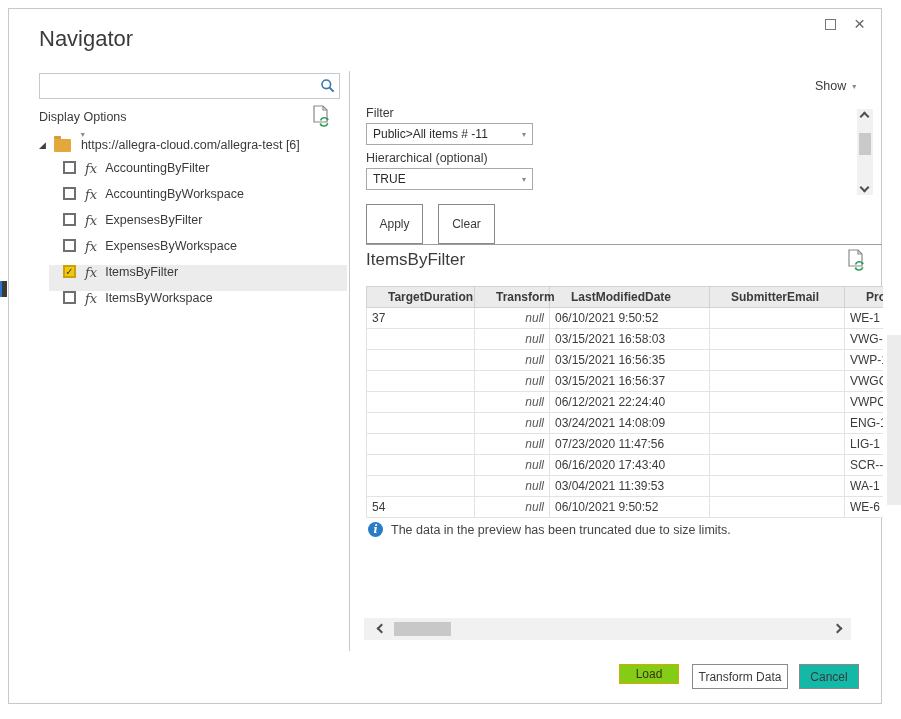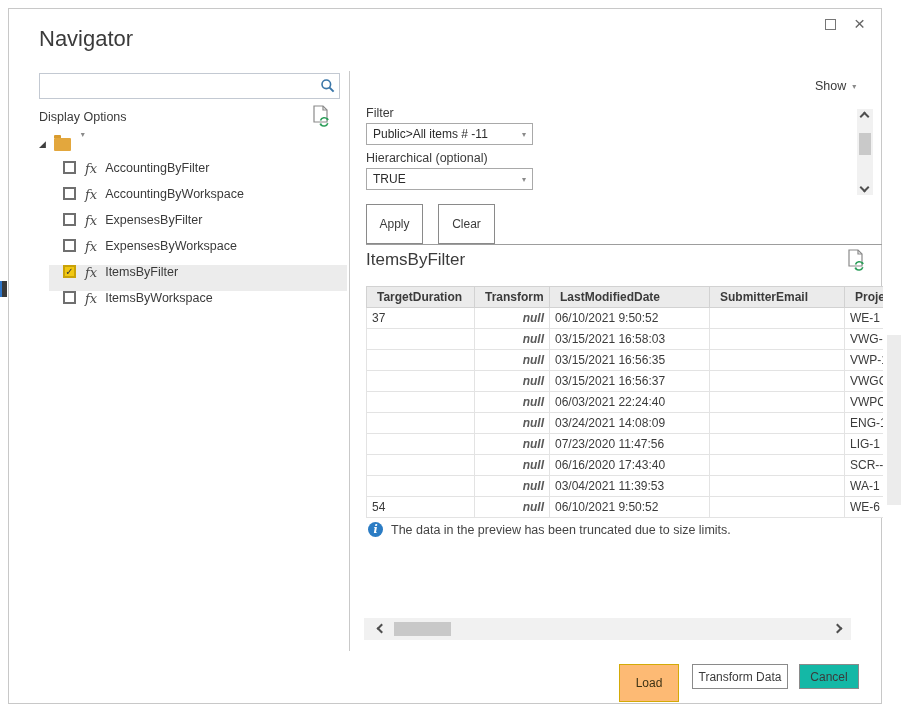--- a/index.html
+++ b/index.html
@@ -67,40 +67,40 @@
   .vthumb { position:absolute; left:2px; top:24px; width:12px; height:22px; background:#c9c9c9; }
 
   .hsep { position:absolute; left:357px; top:235px; width:516px; height:1px; background:#9d9d9d; }
 
   .preview-title { position:absolute; left:357px; top:241px; font-size:17px; color:#3b3b3b; font-weight:400; }
 
   
   .tbl-wrap { position:absolute; left:357px; top:277px; width:517px; height:232px; overflow:hidden; }
   table.preview { border-collapse:collapse; table-layout:fixed; width:598px; background:#fff; }
   table.preview th { background:#ebebeb; font-size:12px; font-weight:bold; color:#3b3b3b; text-align:left;
-                     height:21px; padding:0 10px; border:1px solid #d2d2d2; }
+                     height:21px; padding:0 21px; border:1px solid #d2d2d2; }
   table.preview td { font-size:12px; color:#3b3b3b; height:21px; padding:0 5px;
                      border:1px solid #e3e3e3; background:#fff; white-space:nowrap; overflow:hidden; }
-  table.preview td.null-val { font-style:italic; color:#5a5a5a; text-align:right;font-weight:bold; }
+  table.preview td.null-val { font-style:italic; color:#5a5a5a; text-align:right; }
 
   
   .info-row { position:absolute; left:359px; top:513px; display:flex; align-items:center; gap:8px; }
   .info-icon { width:15px; height:15px; border-radius:50%; background:#2b7cc4; color:#fff;
                font-family:"DejaVu Serif",serif; font-style:italic; font-size:11px; font-weight:bold;
                display:flex; align-items:center; justify-content:center; }
   .info-text { font-size:12.5px; color:#444; }
 
   
   .hscroll { position:absolute; left:355px; top:609px; width:487px; height:22px; background:#f1f1f1; }
   .hscroll .chev-left { position:absolute; left:14px; top:7px; transform:rotate(-45deg); }
   .hscroll .chev-right { position:absolute; right:10px; top:7px; transform:rotate(135deg); }
   .hthumb { position:absolute; left:30px; top:4px; width:57px; height:14px; background:#c8c8c8; }
 
   
-  .btn-load { position:absolute; left:610px; top:655px; width:60px; height:38px; background:#fdba74;
+  .btn-load { position:absolute; left:610px; top:655px; width:60px; height:20px; background:#84cc16;
               border:1px solid #d3aa08; font-size:12px; color:#3d3214; display:flex; align-items:center; justify-content:center; }
   .btn-transform { position:absolute; left:683px; top:655px; width:96px; height:25px; background:#fff;
               border:1px solid #8a8a8a; font-size:12px; color:#3b3b3b; display:flex; align-items:center; justify-content:center; }
   .btn-cancel { position:absolute; left:790px; top:655px; width:60px; height:25px; background:#14b8a6;
               border:1px solid #8a8a8a; font-size:12px; color:#3b3b3b; display:flex; align-items:center; justify-content:center; }
 
   
   .bg-strip-right { position:absolute; left:887px; top:335px; width:14px; height:170px; background:#ececec; }
   .edge-artifact { position:absolute; left:0; top:281px; width:7px; height:16px;
                    background:linear-gradient(to right,#2e75c8 0 2px,#3a3a3a 2px 100%); }
@@ -142,20 +142,21 @@
       <path d="M9.5 15.5 a4 4 0 0 1 7 -1.2" fill="none" stroke="#2e9e5b" stroke-width="1.6"></path>
       <path d="M17.5 14 l-1 .6 -.3-1.4" fill="none" stroke="#2e9e5b" stroke-width="1.4"></path>
       <path d="M16.8 18.2 a4 4 0 0 1 -7 1.2" fill="none" stroke="#2e9e5b" stroke-width="1.6"></path>
       <path d="M8.8 19.6 l1-.6 .3 1.4" fill="none" stroke="#2e9e5b" stroke-width="1.4"></path>
     </svg>
   </div>
 
   <div class="tree-root">
     <span class="tri-expanded">◢</span>
     <span class="folder"></span>
+    <span class="tree-root-label">https://allegra-cloud.com/allegra-test [6]</span>
   </div>
 
   <div class="tree-items" id="tree-items">
       <div class="tree-row">
         <span class="cb"></span>
         <span class="fx">fx</span>
         <span class="tree-label">AccountingByFilter</span>
       </div>
       <div class="tree-row">
         <span class="cb"></span>
@@ -270,21 +271,21 @@
           <tr>
             <td></td>
             <td class="null-val">null</td>
             <td>03/15/2021 16:56:37</td>
             <td></td>
             <td>VWGC-1</td>
           </tr>
           <tr>
             <td></td>
             <td class="null-val">null</td>
-            <td>06/03/2021 22:24:40</td>
+            <td>06/12/2021 22:24:40</td>
             <td></td>
             <td>VWPC-1</td>
           </tr>
           <tr>
             <td></td>
             <td class="null-val">null</td>
             <td>03/24/2021 14:08:09</td>
             <td></td>
             <td>ENG-1</td>
           </tr>

